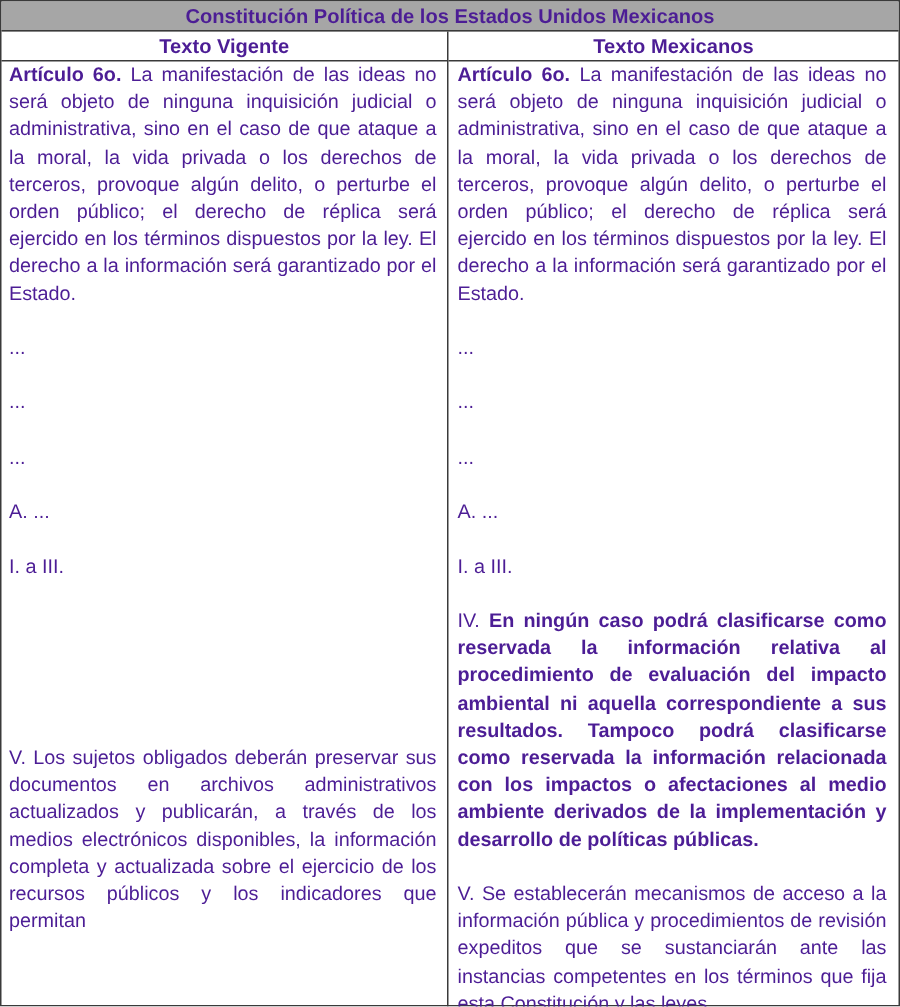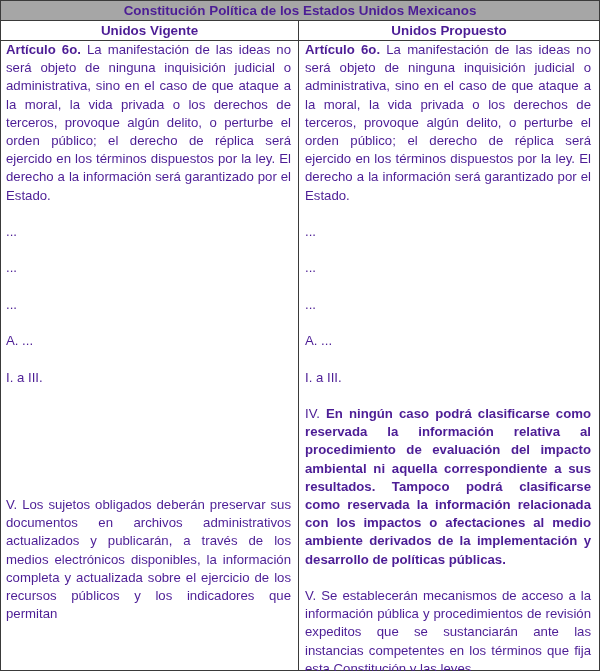--- a/index.html
+++ b/index.html
@@ -28,22 +28,22 @@
   .col.right { left: 304px; width: 286px; }
   .para { text-align: justify; margin: 0; }
   .gap { height: 18.2px; }
   b { font-weight: bold; }
 </style>
 </head>
 <body>
 
 <div class="doc">
   <div class="title-row">Constitución Política de los Estados Unidos Mexicanos</div>
-  <div class="col-head left">Unidos Vigente</div>
-  <div class="col-head right">Unidos Propuesto</div>
+  <div class="col-head left">Texto Vigente</div>
+  <div class="col-head right">Texto Mexicanos</div>
   <div class="divider"></div>
 
   <div class="col left">
     <p class="para"><b>Artículo 6o.</b><span> La manifestación de las ideas no será objeto de ninguna inquisición judicial o administrativa, sino en el caso de que ataque a la moral, la vida privada o los derechos de terceros, provoque algún delito, o perturbe el orden público; el derecho de réplica será ejercido en los términos dispuestos por la ley. El derecho a la información será garantizado por el Estado.</span></p>
     <div class="gap"></div>
     <p class="para">...</p>
     <div class="gap"></div>
     <p class="para">...</p>
     <div class="gap"></div>
     <p class="para">...</p>

